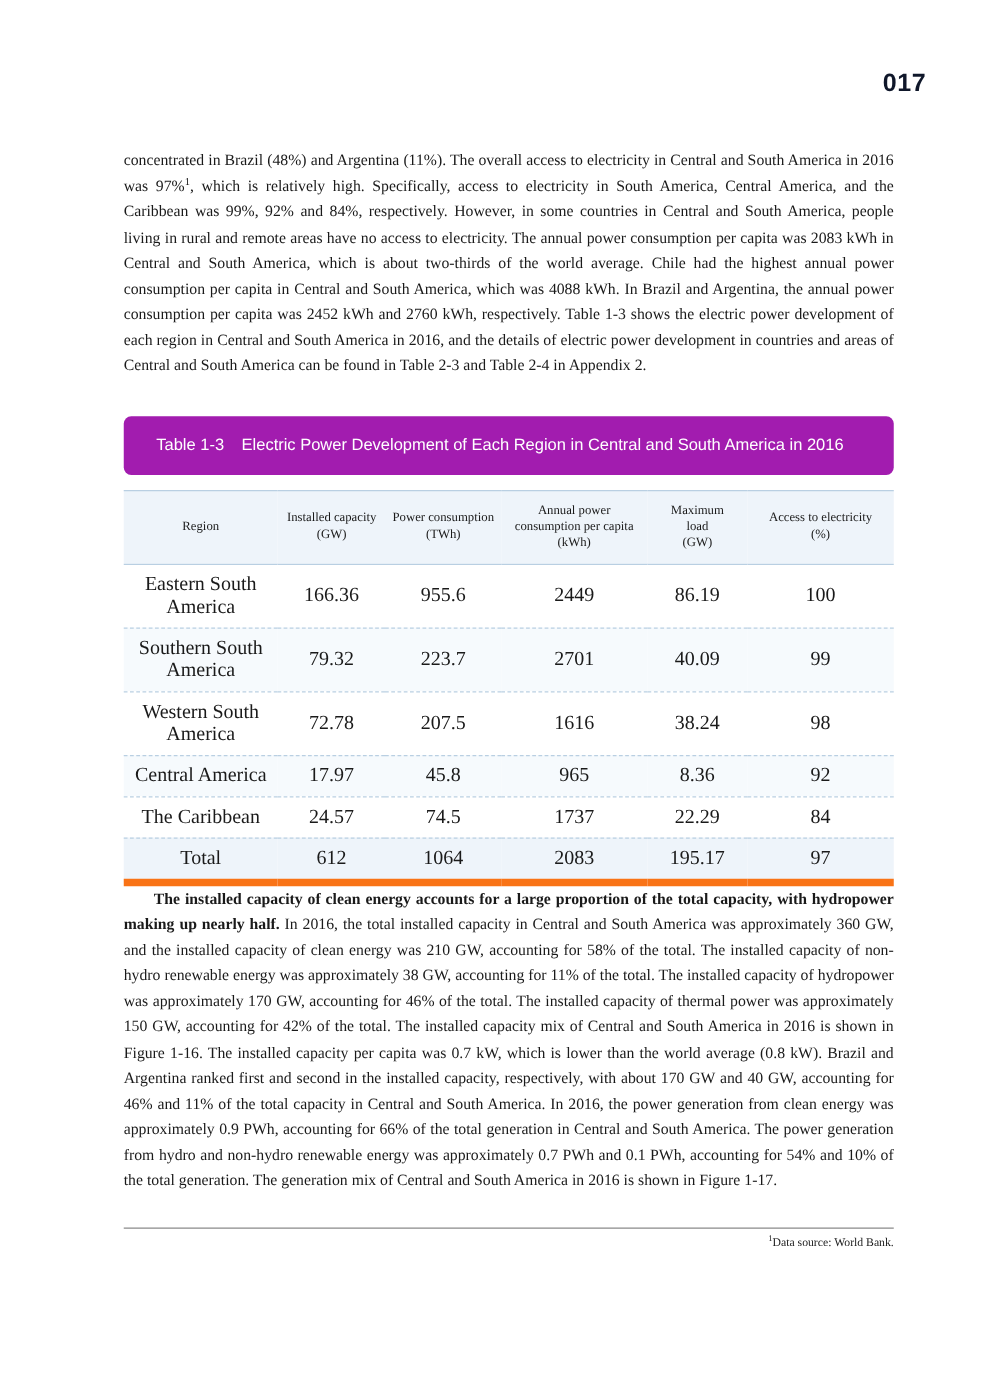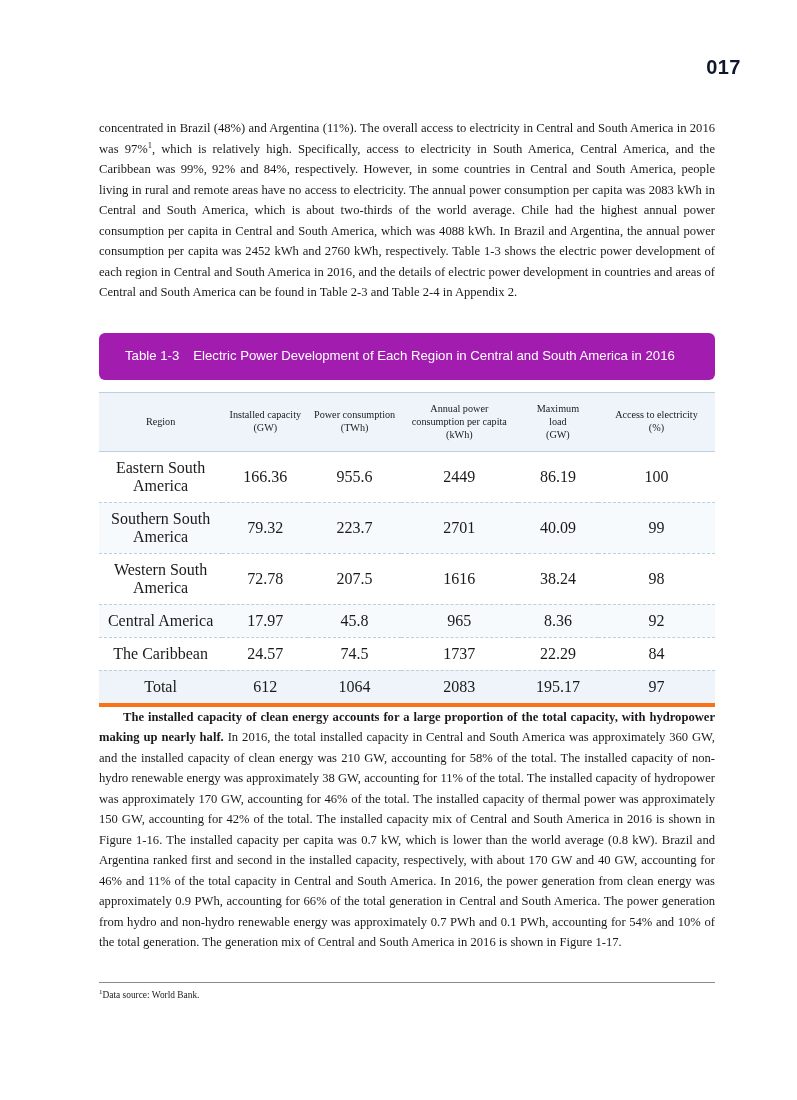--- a/index.html
+++ b/index.html
@@ -103,21 +103,21 @@
     padding: 7px 4px 7px 4px;
     border-bottom: 1px dashed #b9cfe2;
     background: #ffffff;
     font-size: 16px;
   }
   table.data-table tbody tr:nth-child(even) td {
     background: #f6fafd;
   }
   table.data-table tbody tr.total-row td {
     background: #eef4fa;
-    border-bottom: 4px solid #f97316;
+    border-bottom: 6px solid #f97316;
   }
   table.data-table tbody td.region-cell {
     text-align: center;
   }
   .after-table {
     margin-top: 22px;
   }
   
   .footnote-area {
     position: absolute;
@@ -129,20 +129,21 @@
     border: 0;
     border-top: 1px solid #8a8a8a;
     margin: 0 0 6px 0;
     width: 616px;
   }
   .footnote-text {
     font-size: 9.4px;
     line-height: 13px;
     color: #1a1a1a;
     margin: 0;
+    text-align: right;
   }
   .footnote-text sup {
     font-size: 7px;
   }
 </style>
 </head>
 <body>
 
 <div class="page">
 

